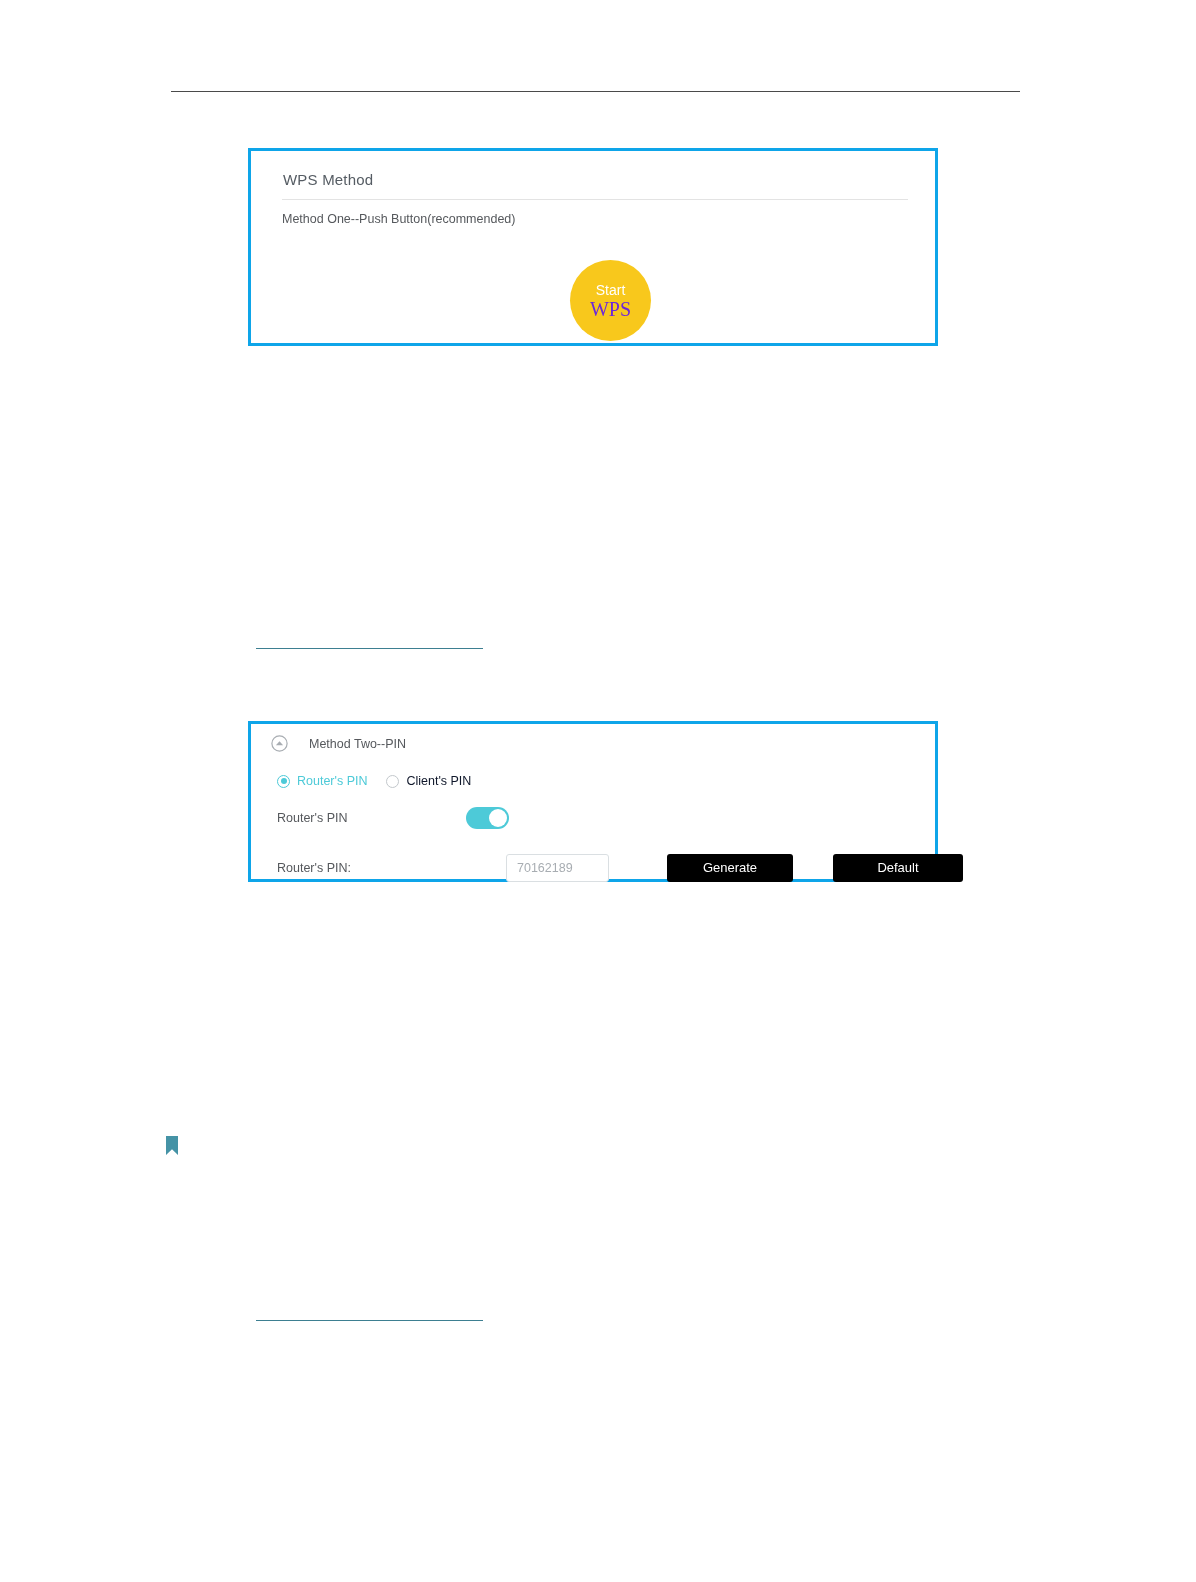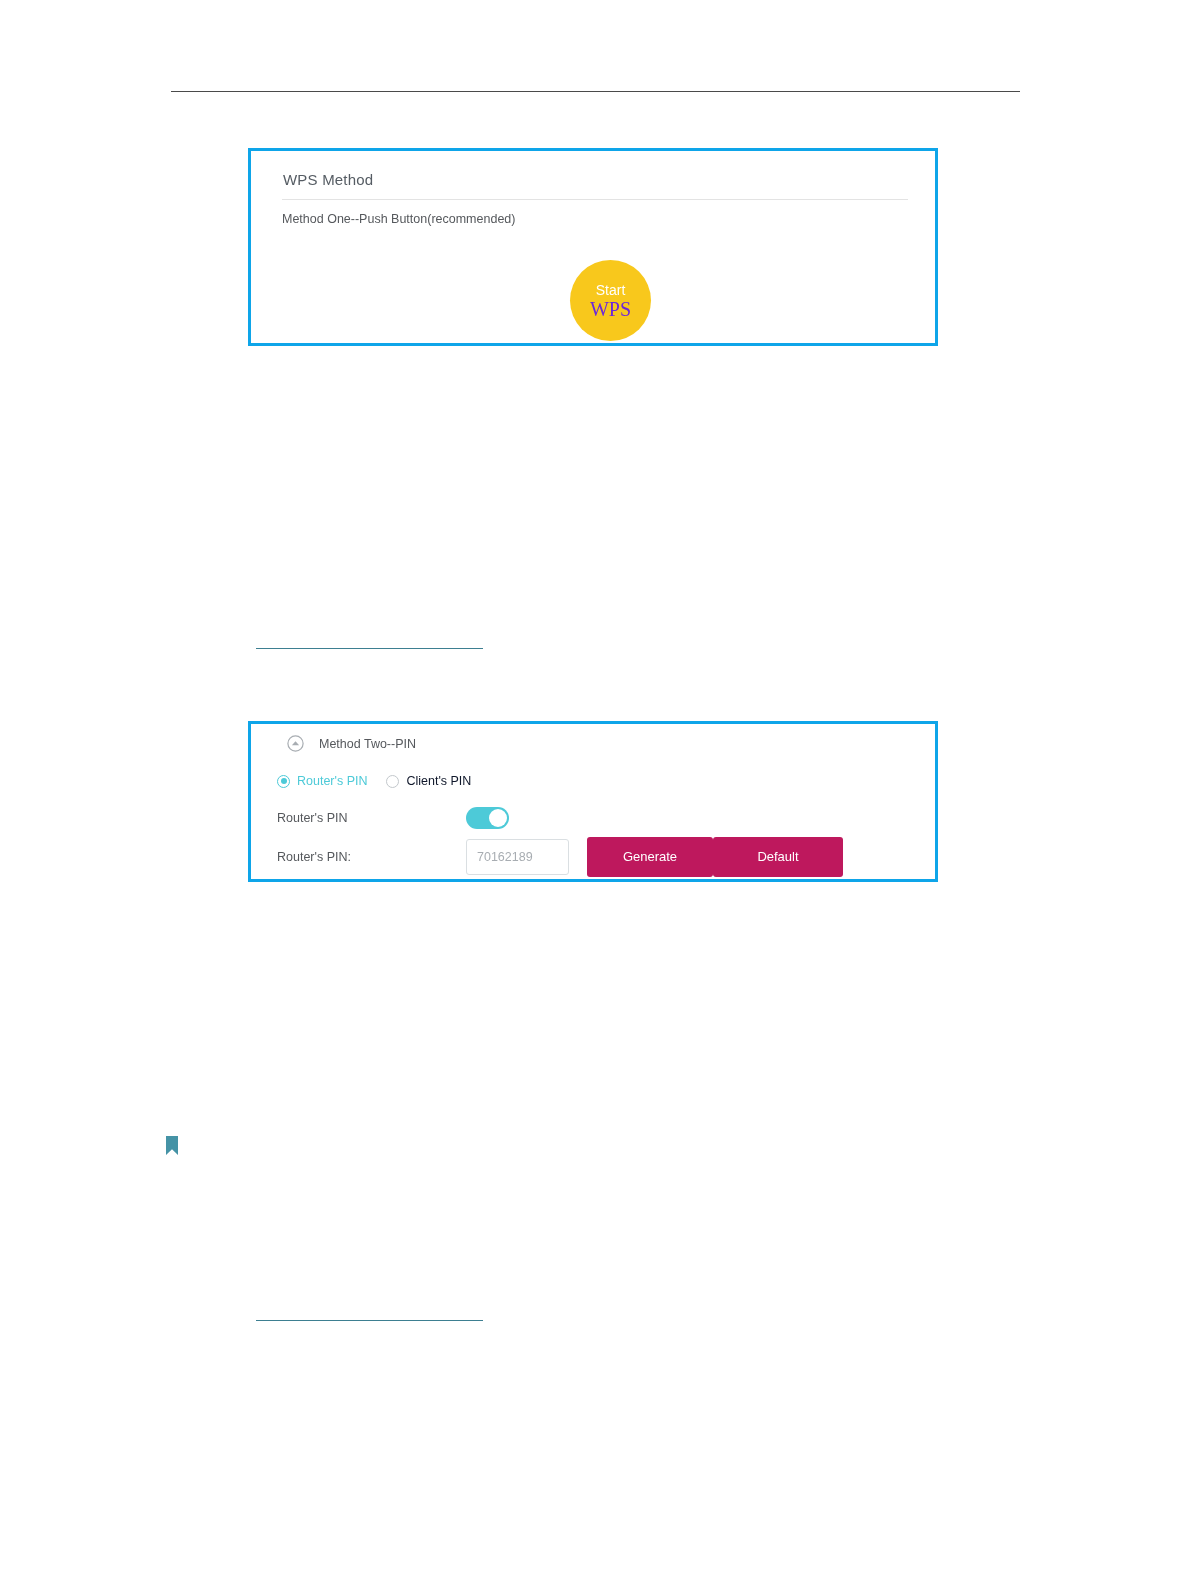--- a/index.html
+++ b/index.html
@@ -111,25 +111,25 @@
   
   #panel-method-two {
     left: 248px;
     top: 721px;
     width: 690px;
     height: 161px;
   }
 
   .collapse-row {
     position: absolute;
-    left: 36px;
+    left: 20px;
     top: 11px;
     display: flex;
     align-items: center;
-    gap: 15px;
+    gap: 21px;
     cursor: pointer;
     justify-content: flex-end;
   }
   .collapse-row .chevron-circle {
     width: 17px;
     height: 17px;
     flex: 0 0 17px;
     display: block;
   }
   .collapse-row .method-two-label {
@@ -188,21 +188,21 @@
 
   
   .form-row {
     position: absolute;
     left: 26px;
     display: flex;
     align-items: center;
     height: 28px;
   }
   #row-router-pin-toggle { top: 80px; }
-  #row-router-pin-input  { top: 119px; }
+  #row-router-pin-input  { top: 130px; gap: 40px; }
 
   .form-label {
     width: 189px;
     flex: 0 0 189px;
     font-size: 12.5px;
     color: #55585c;
     white-space: nowrap;
   }
 
   
@@ -229,41 +229,41 @@
     transition: none;
   }
   .toggle.on .knob {
     left: 23px;
   }
 
   
   .pin-input {
     width: 103px;
     flex: 0 0 103px;
-    height: 36px;
+    height: 28px;
     box-sizing: border-box;
     border: 1px solid #dadfe2;
     border-radius: 3px;
     background: #ffffff;
     font-family: "Liberation Sans", sans-serif;
     font-size: 12.5px;
     color: #a8adb2;
     padding: 0 10px;
     outline: none;
   }
   .pin-input::placeholder {
     color: #a8adb2;
   }
 
   
   .btn-teal {
-    height: 40px;
+    height: 28px;
     border: none;
     border-radius: 3px;
-    background: #be185d;
+    background: #000000;
     color: #ffffff;
     font-family: "Liberation Sans", sans-serif;
     font-size: 13px;
     cursor: pointer;
     padding: 0;
     line-height: 28px;
   }
   #generate-button {
     width: 126px;
     flex: 0 0 126px;

